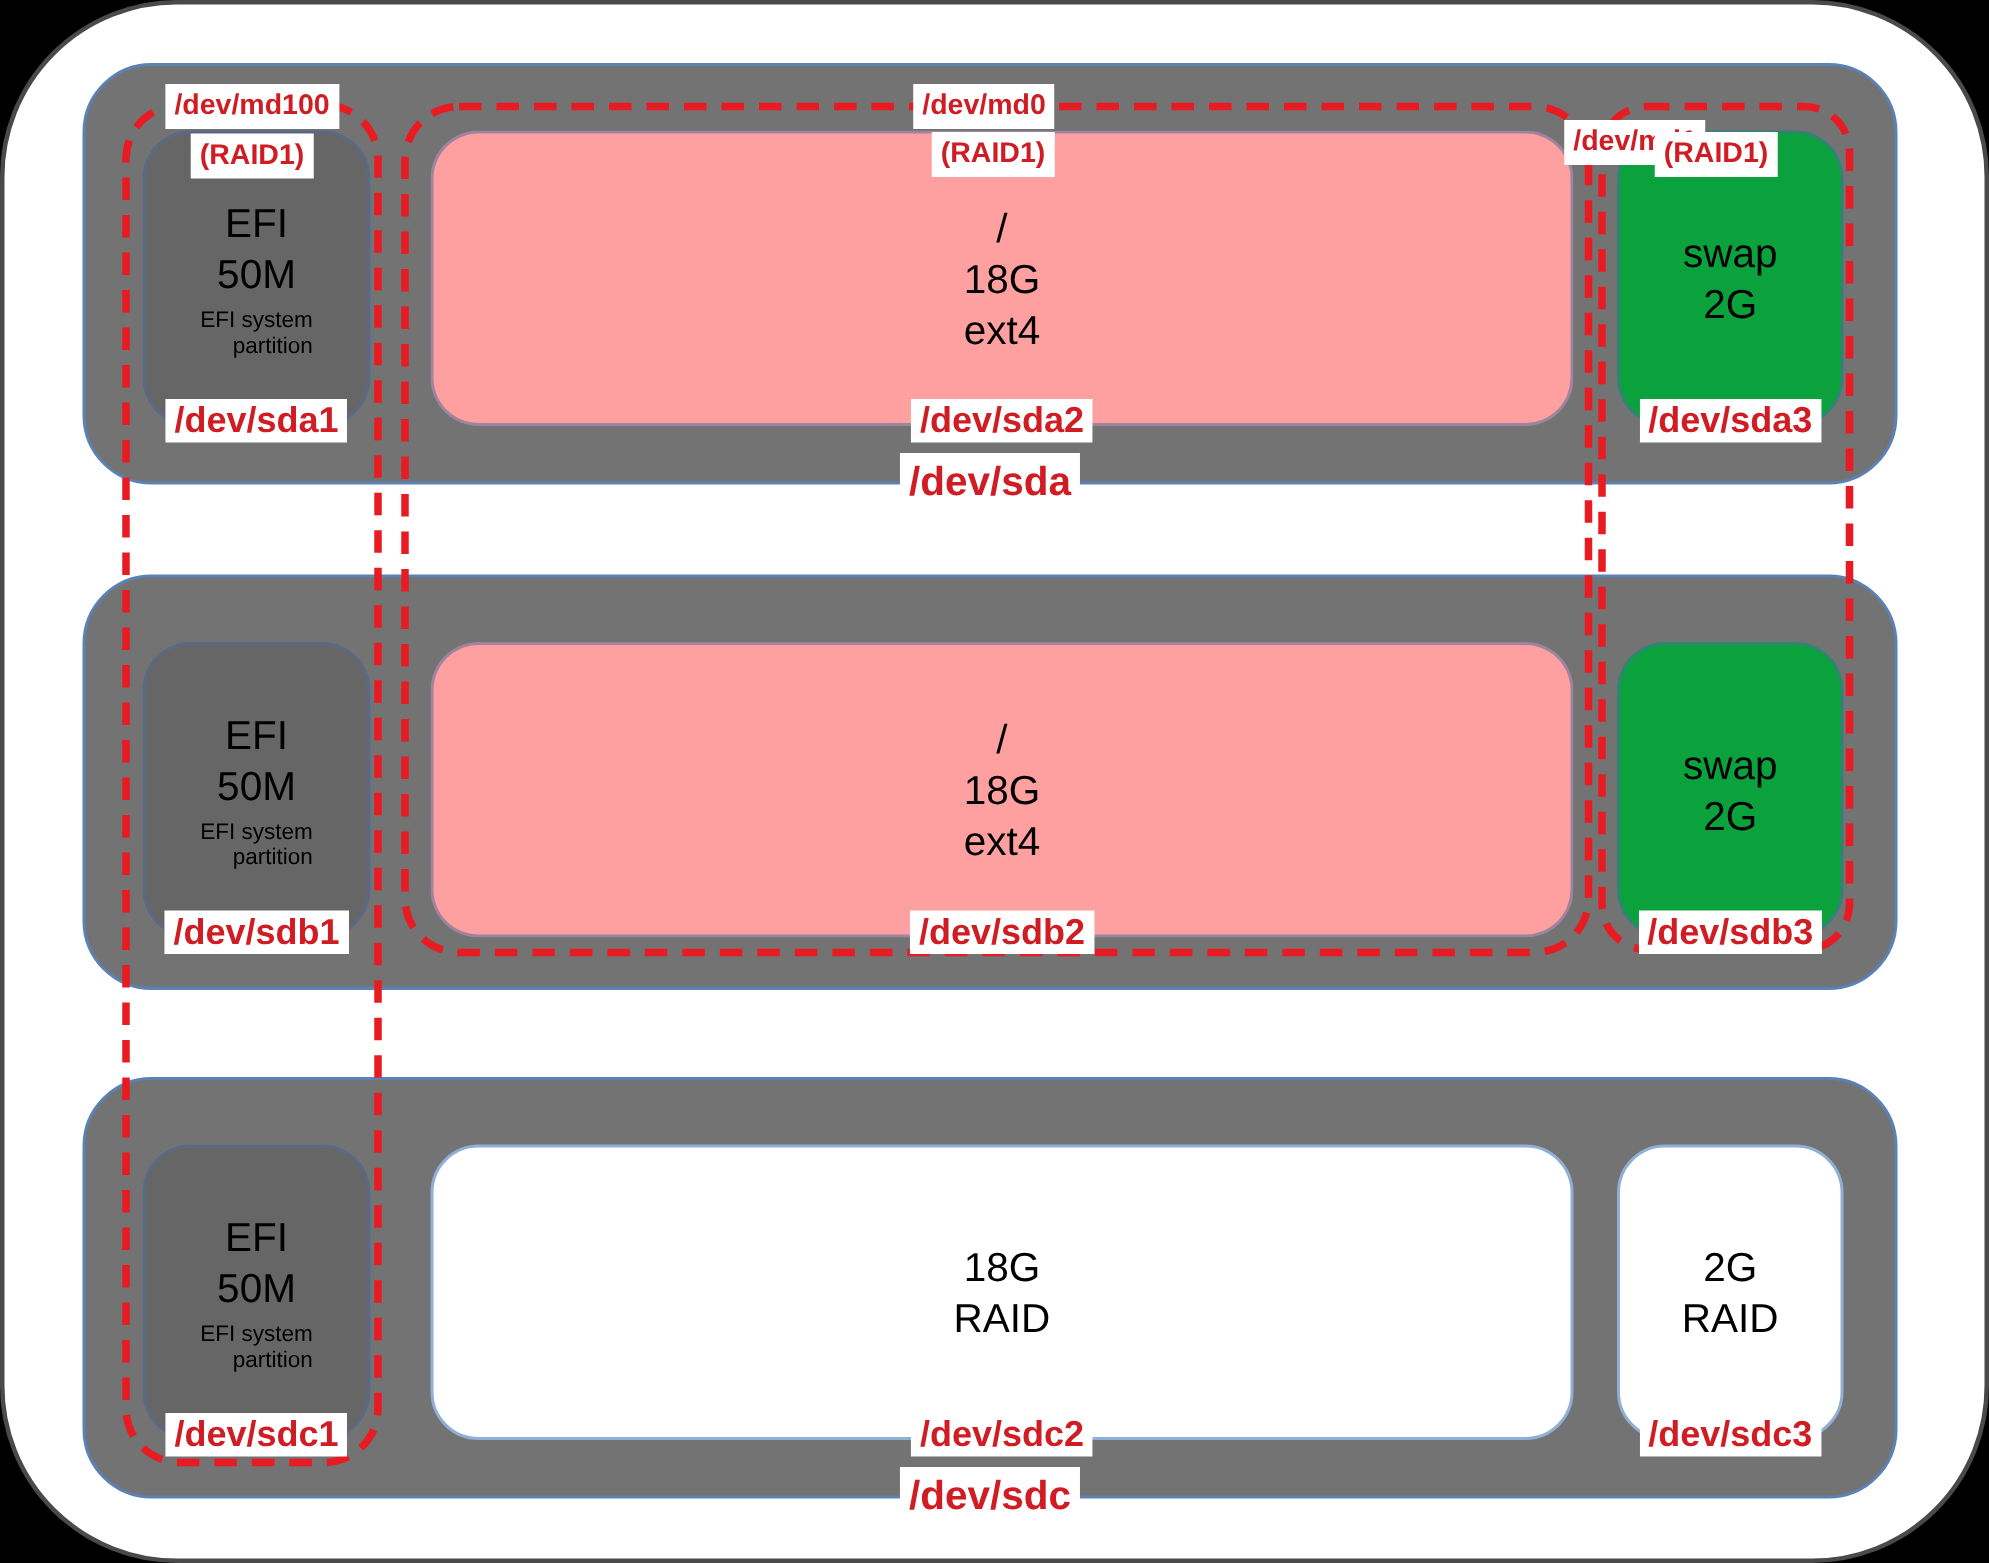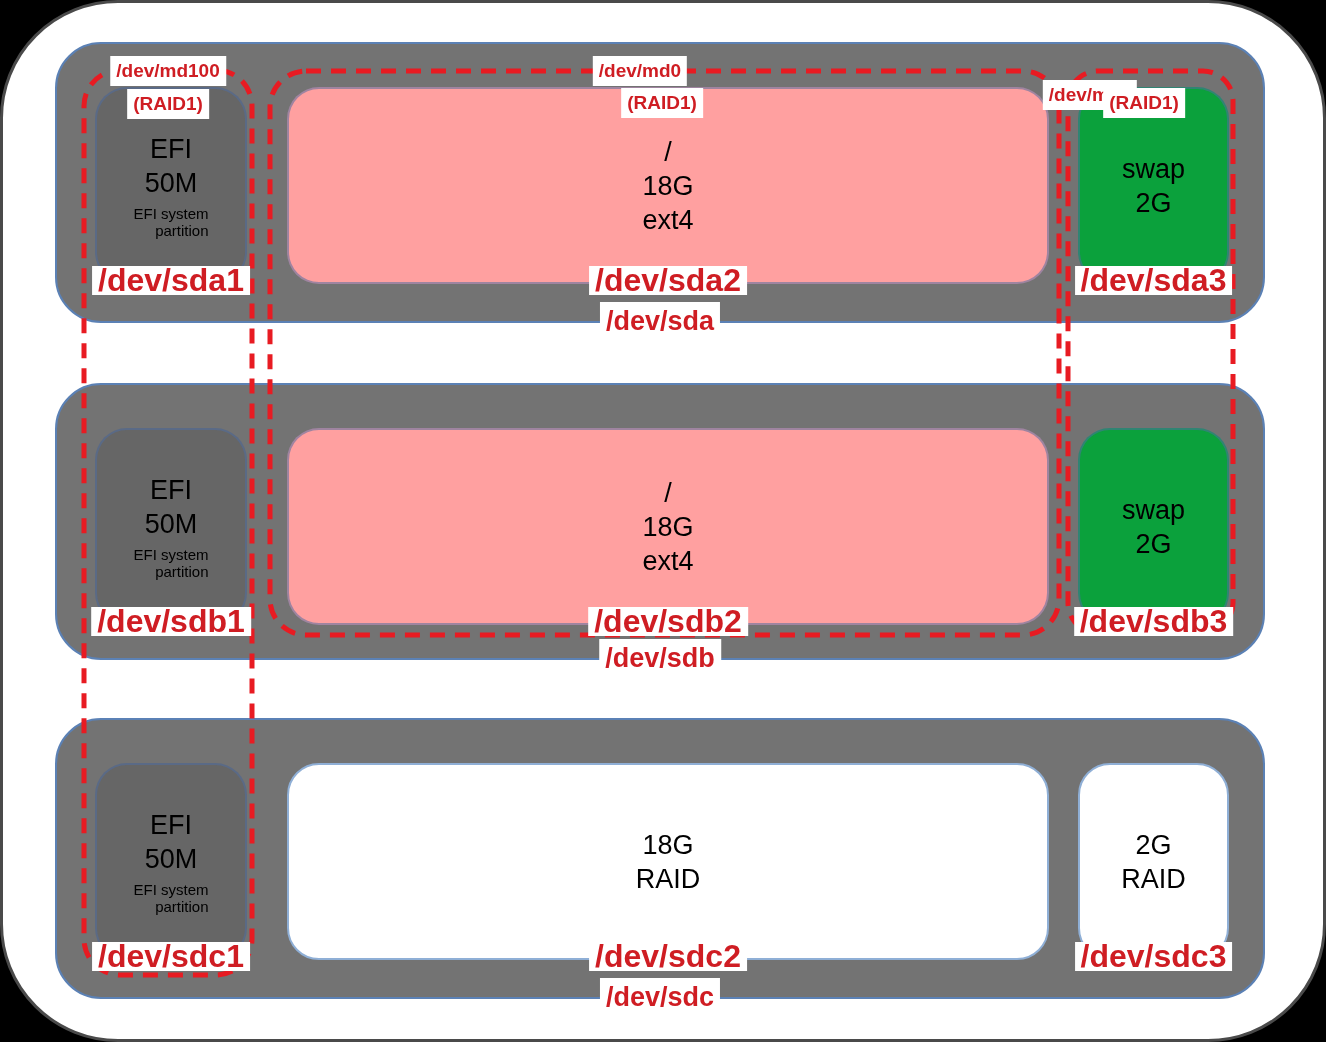--- a/index.html
+++ b/index.html
@@ -33,34 +33,34 @@
   .p2 { left:230px;  width:762px; }
   .p3 { left:1021px; width:151px; }
   .efi   { background:#666666; }
   .root  { background:#ffa0a0; }
   .swap  { background:#0ba13c; }
   .plain { background:#ffffff; border:2px solid #8fafd6; }
   .desc { font-size:15px; line-height:17px; margin-top:5px; white-space:pre-line;text-align:right; }
   
   .chip {
     background:#ffffff; color:#cf1d23; font-weight:bold;
-    font-size:32px; line-height:27px; padding:1px 6px; white-space:nowrap;
+    font-size:24px; line-height:27px; padding:1px 6px; white-space:nowrap;
   }
   .part-chip { position:absolute; left:50%; bottom:-13px; transform:translateX(-50%); z-index:6; }
   .disk-label {
     position:absolute; left:50%; bottom:-19px; transform:translateX(-50%);
     font-size:27px; line-height:36px; z-index:6;
   }
   .md-chip {
     position:absolute; transform:translateX(-50%);
     font-size:19px; line-height:28px; z-index:6;
   }
   #md100-name { left:168px;  top:56px; }
   #md100-type { left:168px;  top:89px; }
-  #md0-name   { left:640px;  top:56px; }
+  #md0-name   { left:656px;  top:56px; }
   #md0-type   { left:662px;  top:88px; }
   #md1-name   { left:1090px; top:56px;margin-top:24px; }
   #md1-type   { left:1144px; top:88px; }
   
   .raid-overlay { position:absolute; left:0; top:0; z-index:5; pointer-events:none; }
   .raid-outline { fill:none; stroke:#e81b22; stroke-width:5; stroke-dasharray:15 10; }
 </style>
 </head>
 <body>
 
@@ -101,21 +101,20 @@
       <div>/</div>
       <div>18G</div>
       <div>ext4</div>
       <div class="chip part-chip">/dev/sdb2</div>
     </div>
     <div class="part swap p3">
       <div>swap</div>
       <div>2G</div>
       <div class="chip part-chip">/dev/sdb3</div>
     </div>
-    <div class="chip disk-label">/dev/sdb</div>
   </div>
 
   <div class="disk" id="disk-sdc">
     <div class="part efi p1">
       <div>EFI</div>
       <div>50M</div>
       <div class="desc">EFI system
 partition</div>
       <div class="chip part-chip">/dev/sdc1</div>
     </div>

